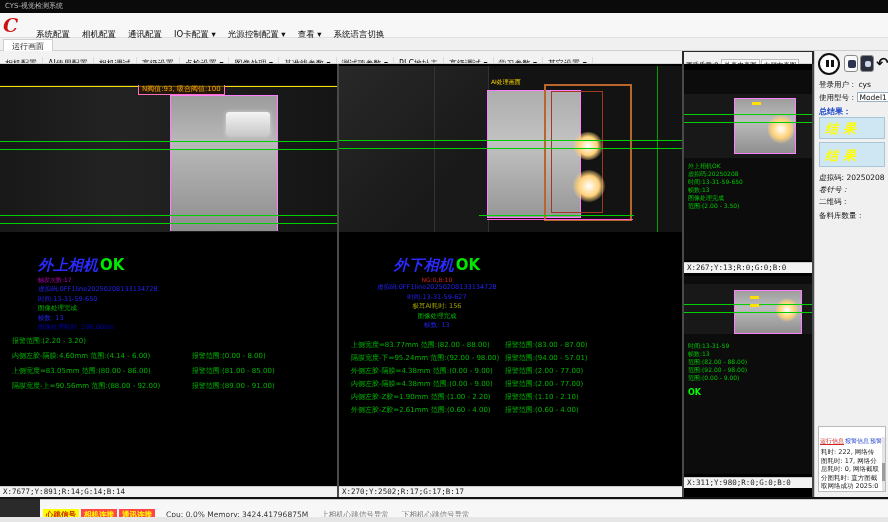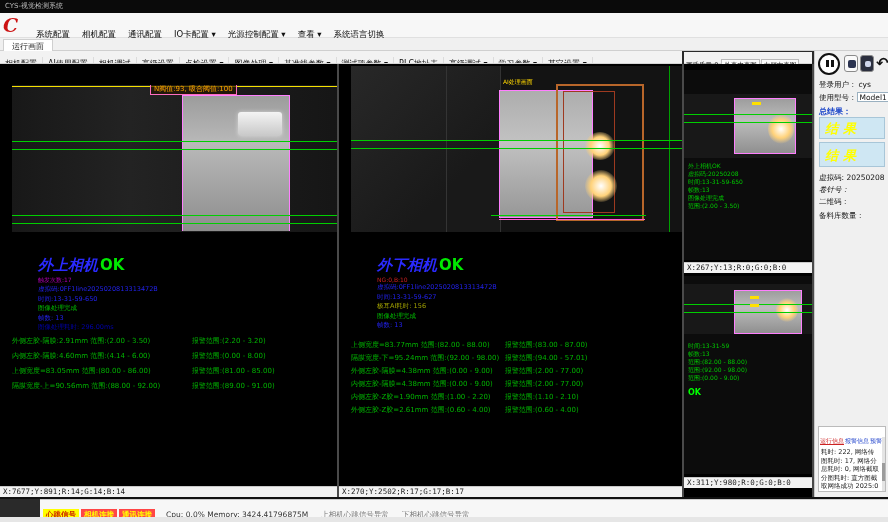--- a/index.html
+++ b/index.html
@@ -17,21 +17,21 @@
   .tab-run { position:absolute; left:3px; top:1px; height:12px; background:#fff; border:1px solid #cfcfcf; border-bottom:none; font-size:8px; color:#222; padding:1px 8px 0 8px; }
   .toolbar { position:absolute; left:0; top:51px; width:682px; height:13px; background:#f2f2f2; border-bottom:1px solid #d5d5d5; white-space:nowrap; overflow:hidden; }
   .toolbar span { display:inline-block; font-size:8px; color:#111; padding:1px 5px; border-right:1px solid #dcdcdc; height:12px; line-height:11px; }
 
   
   .panel { position:absolute; top:64px; height:422px; background:#000; overflow:hidden; }
   .panel-left { left:0; width:337px; }
   .panel-mid { left:339px; width:343px; }
   .vdivider { position:absolute; top:64px; width:2px; height:433px; background:#4a4a4a; }
 
-  .cam { position:absolute; left:12px; overflow:hidden;text-align:center; }
+  .cam { position:absolute; left:0; overflow:hidden;text-align:center; }
   .cam-left { top:21px; width:337px; height:147px; background:linear-gradient(90deg,#181818 0%,#232323 35%,#1b1b1b 70%,#151515 100%); }
   .cam-mid { top:2px; width:343px; height:166px; background:#131313; }
 
   .yline { position:absolute; left:0; width:100%; height:1px; background:#f5e000; }
   .gline { position:absolute; height:1px; background:#00cf00; }
   .mline { position:absolute; height:1px; background:#ff5ad2; }
   .part-left { position:absolute; left:170px; top:10px; width:108px; height:136px; background:linear-gradient(180deg,#9c9c9c,#b9b9b9 35%,#8d8d8d); border-left:1px solid #ff80ff; border-right:1px solid #ff80ff; border-top:1px solid #ff80ff; }
   .connector { position:absolute; left:226px; top:27px; width:44px; height:24px; background:linear-gradient(180deg,#f4f4f4,#c8c8c8); border-radius:3px; box-shadow:0 0 4px rgba(255,255,255,.5); }
   .cam-label { position:absolute; left:138px; top:-1px; border:1px solid #ff6ec0; color:#ffa200; background:rgba(35,20,0,.65); font-size:7px; line-height:9px; padding:0 3px; white-space:nowrap; }
 
@@ -149,21 +149,20 @@
       <div class="cam-title"><span>外上相机</span><span class="ok">OK</span></div>
       <div class="tiny-purple">触发次数:17</div>
       <div class="info-line c-blue">虚拟码:0FF1line2025020813313472B</div>
       <div class="info-line c-blue">时间:13-31-59-650</div>
       <div class="info-line c-green">图像处理完成</div>
       <div class="info-line c-blue">帧数: 13</div>
       <div class="info-line c-navy">图像处理耗时: 296.00ms</div>
     </div>
     <div class="measure" style="top:270px;">
         <div class="m-row">
-          <span class="m-left">外侧左胶-隔膜:2.91mm 范围:(2.00 - 3.50)</span>
           <span class="m-right">报警范围:(2.20 - 3.20)</span>
         </div>
         <div class="m-row">
           <span class="m-left">内侧左胶-隔膜:4.60mm 范围:(4.14 - 6.00)</span>
           <span class="m-right">报警范围:(0.00 - 8.00)</span>
         </div>
         <div class="m-row">
           <span class="m-left">上侧宽度=83.05mm 范围:(80.00 - 86.00)</span>
           <span class="m-right">报警范围:(81.00 - 85.00)</span>
         </div>
@@ -185,21 +184,21 @@
       <div class="orange-rect"></div>
       <div class="red-rect"></div>
       <div class="glow" style="left:234px;top:66px;width:30px;height:28px;"></div>
       <div class="glow" style="left:234px;top:104px;width:32px;height:32px;"></div>
       <div class="gline" style="top:74px;left:0;width:343px;"></div>
       <div class="gline" style="top:82px;left:0;width:343px;"></div>
       <div class="gline" style="top:149px;left:140px;width:155px;"></div>
       <div class="mline" style="top:153px;left:148px;width:146px;"></div>
       <div class="ai-label">AI处理画面</div>
     </div>
-    <div class="result-block" style="top:192px;">
+    <div class="result-block" style="top:192px;text-align:center;">
       <div class="cam-title"><span>外下相机</span><span class="ok">OK</span></div>
       <div class="tiny-red">NG:0,B:10</div>
       <div class="info-line c-blue">虚拟码:0FF1line2025020813313472B</div>
       <div class="info-line c-blue">时间:13-31-59-627</div>
       <div class="info-line c-olive">极耳AI耗时: 156</div>
       <div class="info-line c-green">图像处理完成</div>
       <div class="info-line c-blue">帧数: 13</div>
     </div>
     <div class="measure" style="top:275px;">
         <div class="m-row">

